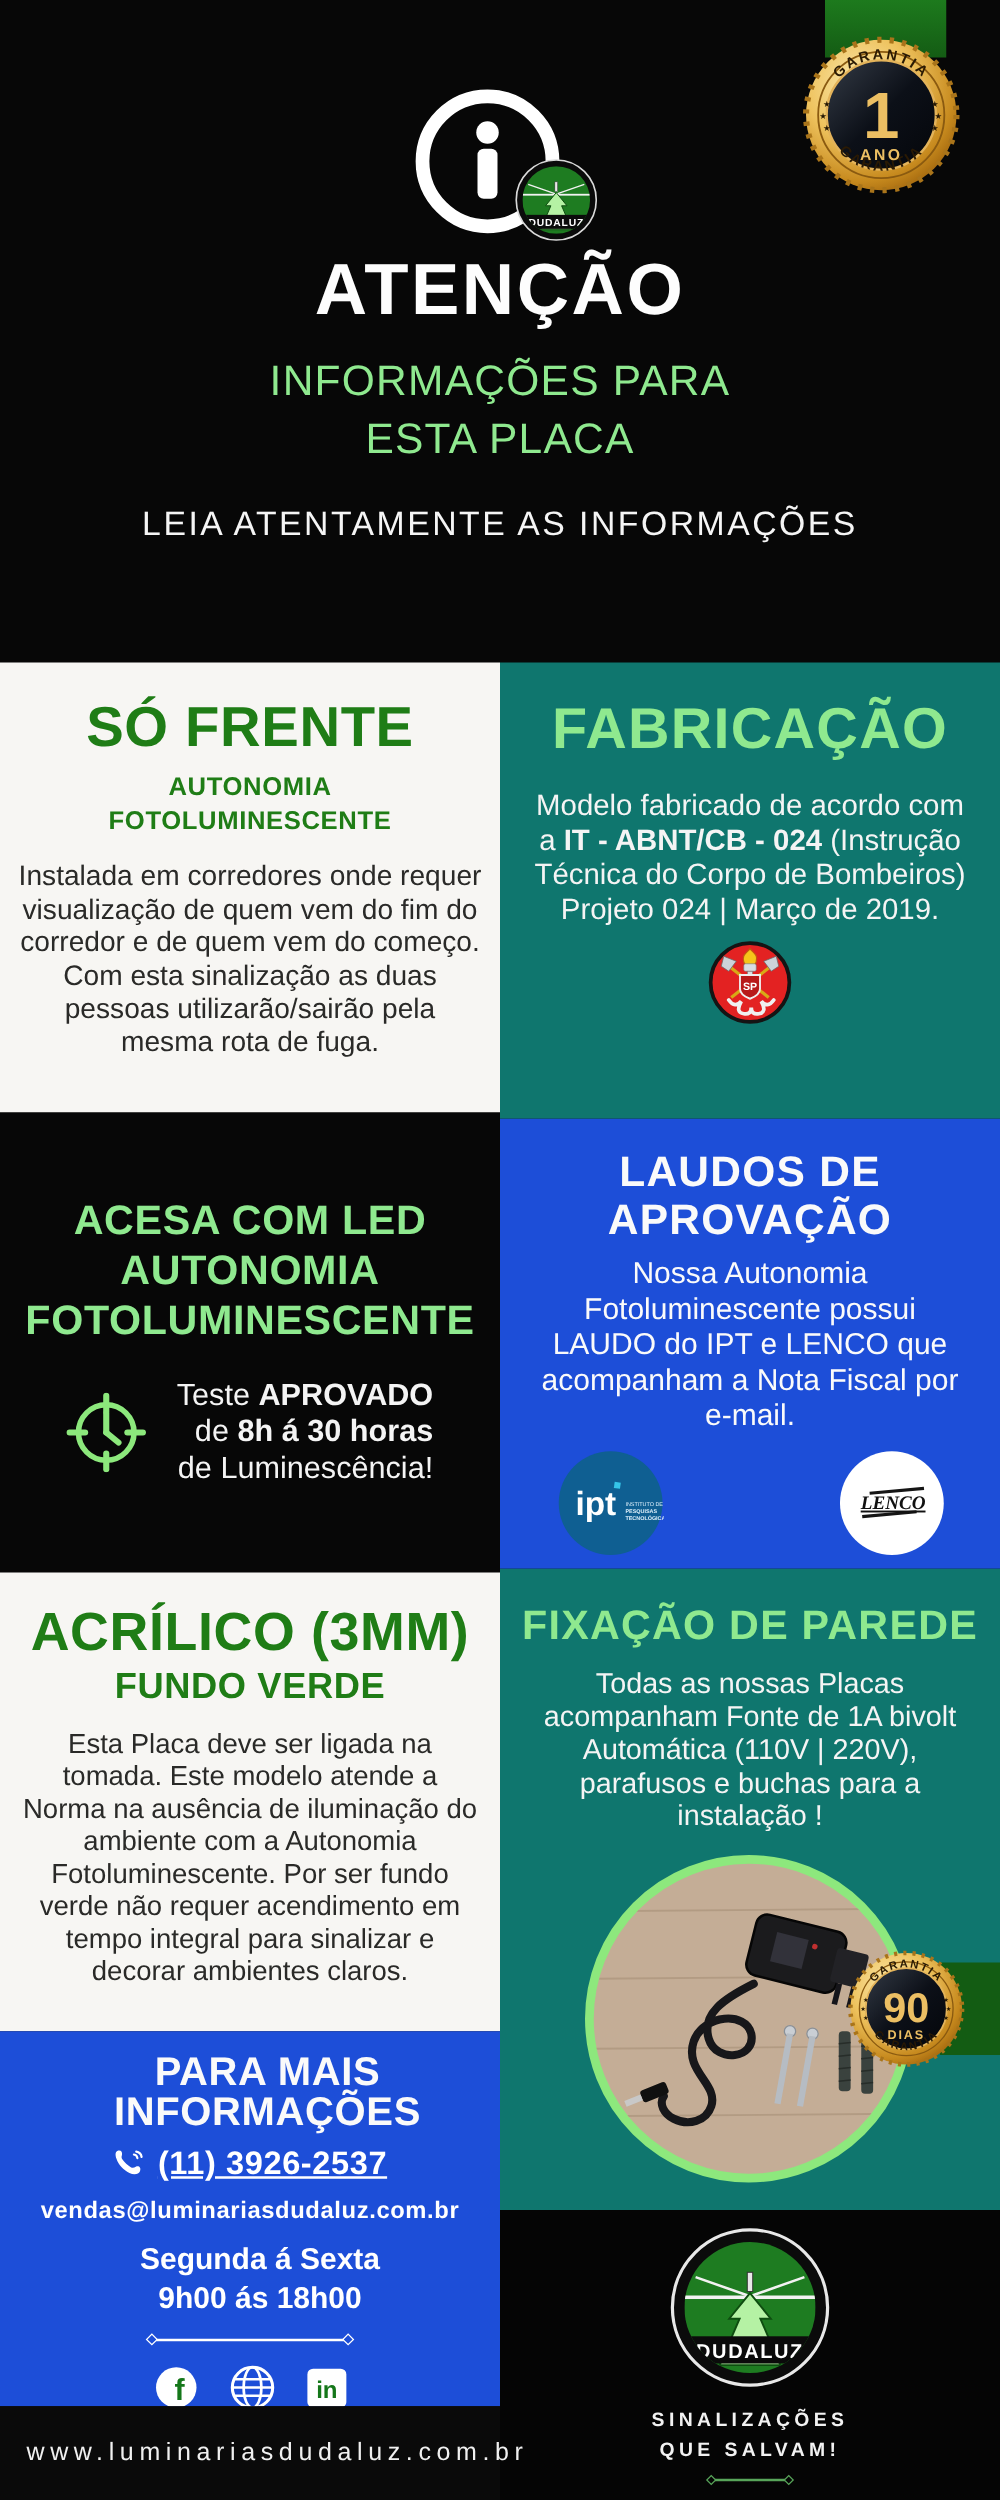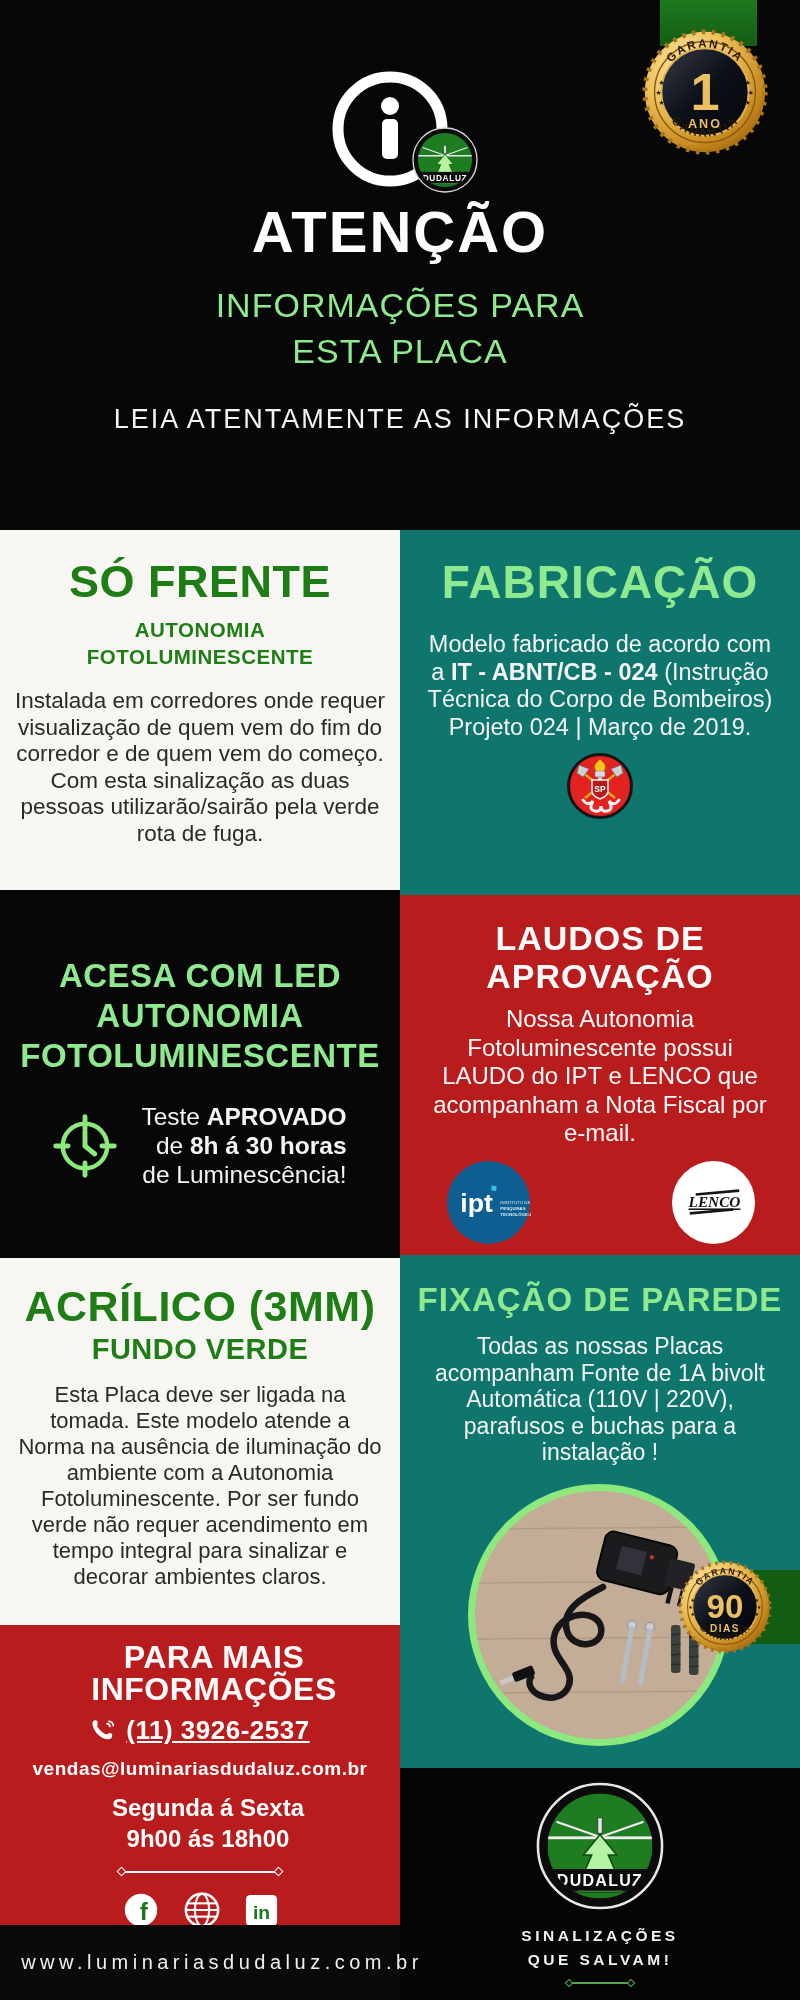--- a/index.html
+++ b/index.html
@@ -11,21 +11,21 @@
   
   .ribbon { left:660px; top:0; width:97px; height:46px; background:linear-gradient(180deg,#1d7a1d,#145c14); }
   .hdr-title { left:0; top:198px; width:800px; text-align:center; color:#fdfdfd; font-size:58px; font-weight:800; letter-spacing:2px; }
   .hdr-sub { left:0; width:800px; text-align:center; color:#8fe98f; font-size:34px; font-weight:400; letter-spacing:1px; }
   .hdr-notice { left:0; top:404px; width:800px; text-align:center; color:#f5f5f5; font-size:27px; letter-spacing:2px; }
 
   
   .panel { position:absolute; overflow:hidden; }
   .p-white { background:#f7f6f3; }
   .p-gray  { background:#0f766e; }
-  .p-green { background:#b91c1c; }
+  .p-green { background:#1d4ed8; }
   .p-black { background:#070707; }
 
   .t-dkgreen { color:#1f7d16; }
   .t-ltgreen { color:#8fe98f; }
   .t-white   { color:#fafafa; }
 
   .h-big   { font-size:45px; font-weight:800; letter-spacing:0.5px; }
   .h-med   { font-size:34px; font-weight:800; letter-spacing:1px; }
   .h-sub   { font-size:20.5px; font-weight:800; line-height:27px; letter-spacing:0.5px; }
   .body-dark  { color:#2a2a28; font-size:22.5px; line-height:26.5px; }
@@ -123,21 +123,21 @@
 
   <div class="abs hdr-title">ATENÇÃO</div>
   <div class="abs hdr-sub" style="top:286px;">INFORMAÇÕES PARA</div>
   <div class="abs hdr-sub" style="top:332px;">ESTA PLACA</div>
   <div class="abs hdr-notice">LEIA ATENTAMENTE AS INFORMAÇÕES</div>
 
   <div class="panel p-white center" style="left:0; top:530px; width:400px; height:360px;">
     <div class="h-big t-dkgreen" style="margin-top:26px;">SÓ FRENTE</div>
     <div class="h-sub t-dkgreen" style="margin-top:8px;">AUTONOMIA</div>
     <div class="h-sub t-dkgreen">FOTOLUMINESCENTE</div>
-    <div class="body-dark" style="width:372px; margin:18px auto 0;">Instalada em corredores onde requer visualização de quem vem do fim do corredor e de quem vem do começo. Com esta sinalização as duas pessoas utilizarão/sairão pela verde rota de fuga.</div>
+    <div class="body-dark" style="width:372px; margin:18px auto 0;">Instalada em corredores onde requer visualização de quem vem do fim do corredor e de quem vem do começo. Com esta sinalização as duas pessoas utilizarão/sairão pela mesma rota de fuga.</div>
   </div>
 
   <div class="panel p-gray center" style="left:400px; top:530px; width:400px; height:365px;">
     <div class="h-big t-ltgreen" style="margin-top:25px; font-size:46px; letter-spacing:1px;">FABRICAÇÃO</div>
     <div class="body-light" style="width:358px; margin:22px auto 0;"><span>Modelo fabricado de acordo com a </span><b>IT - ABNT/CB - 024</b><span> (Instrução Técnica do Corpo de Bombeiros)</span></div>
     <div class="body-light" style="width:358px; margin:0 auto;">Projeto 024 | Março de 2019.</div>
     <svg style="margin-top:10px;" width="70" height="70" viewBox="0 0 70 70">
       <circle cx="35" cy="35" r="31.5" fill="#e32222" stroke="#141414" stroke-width="3"></circle>
       <line x1="17" y1="21" x2="50" y2="47" stroke="#d8a916" stroke-width="2.6"></line>
       <line x1="53" y1="21" x2="20" y2="47" stroke="#d8a916" stroke-width="2.6"></line>

